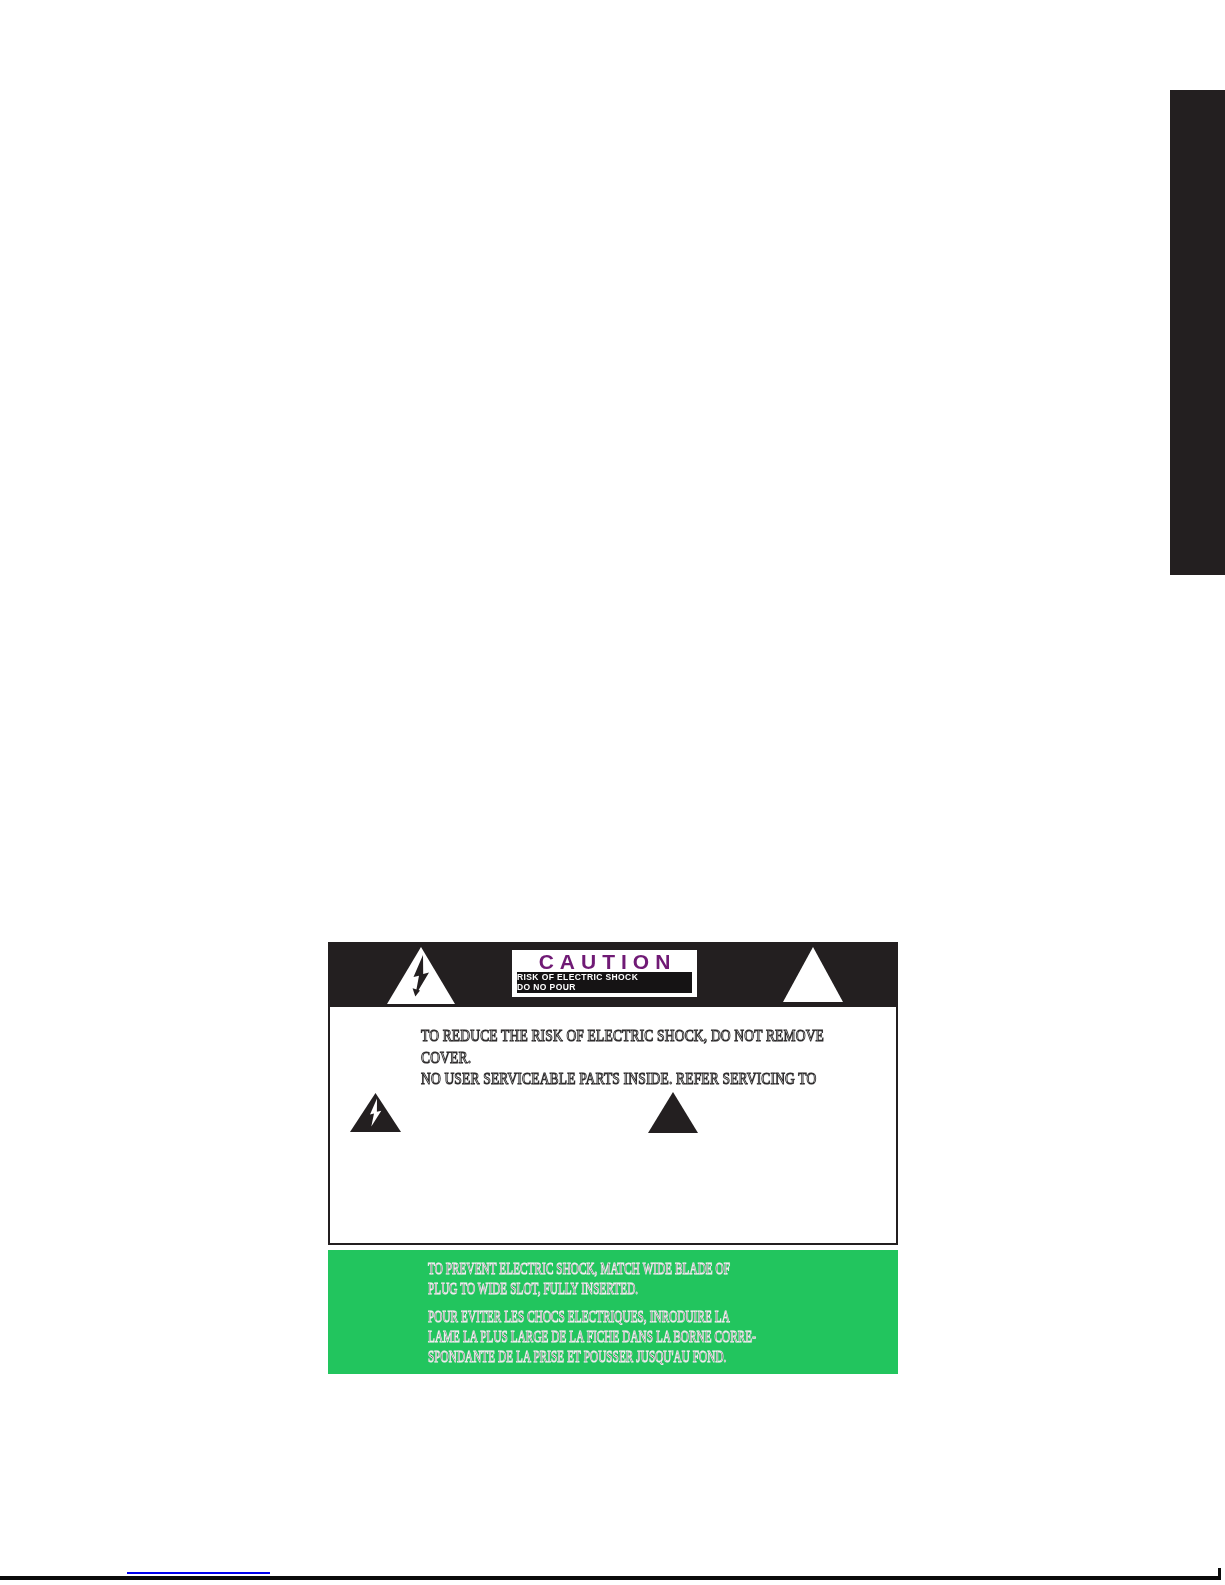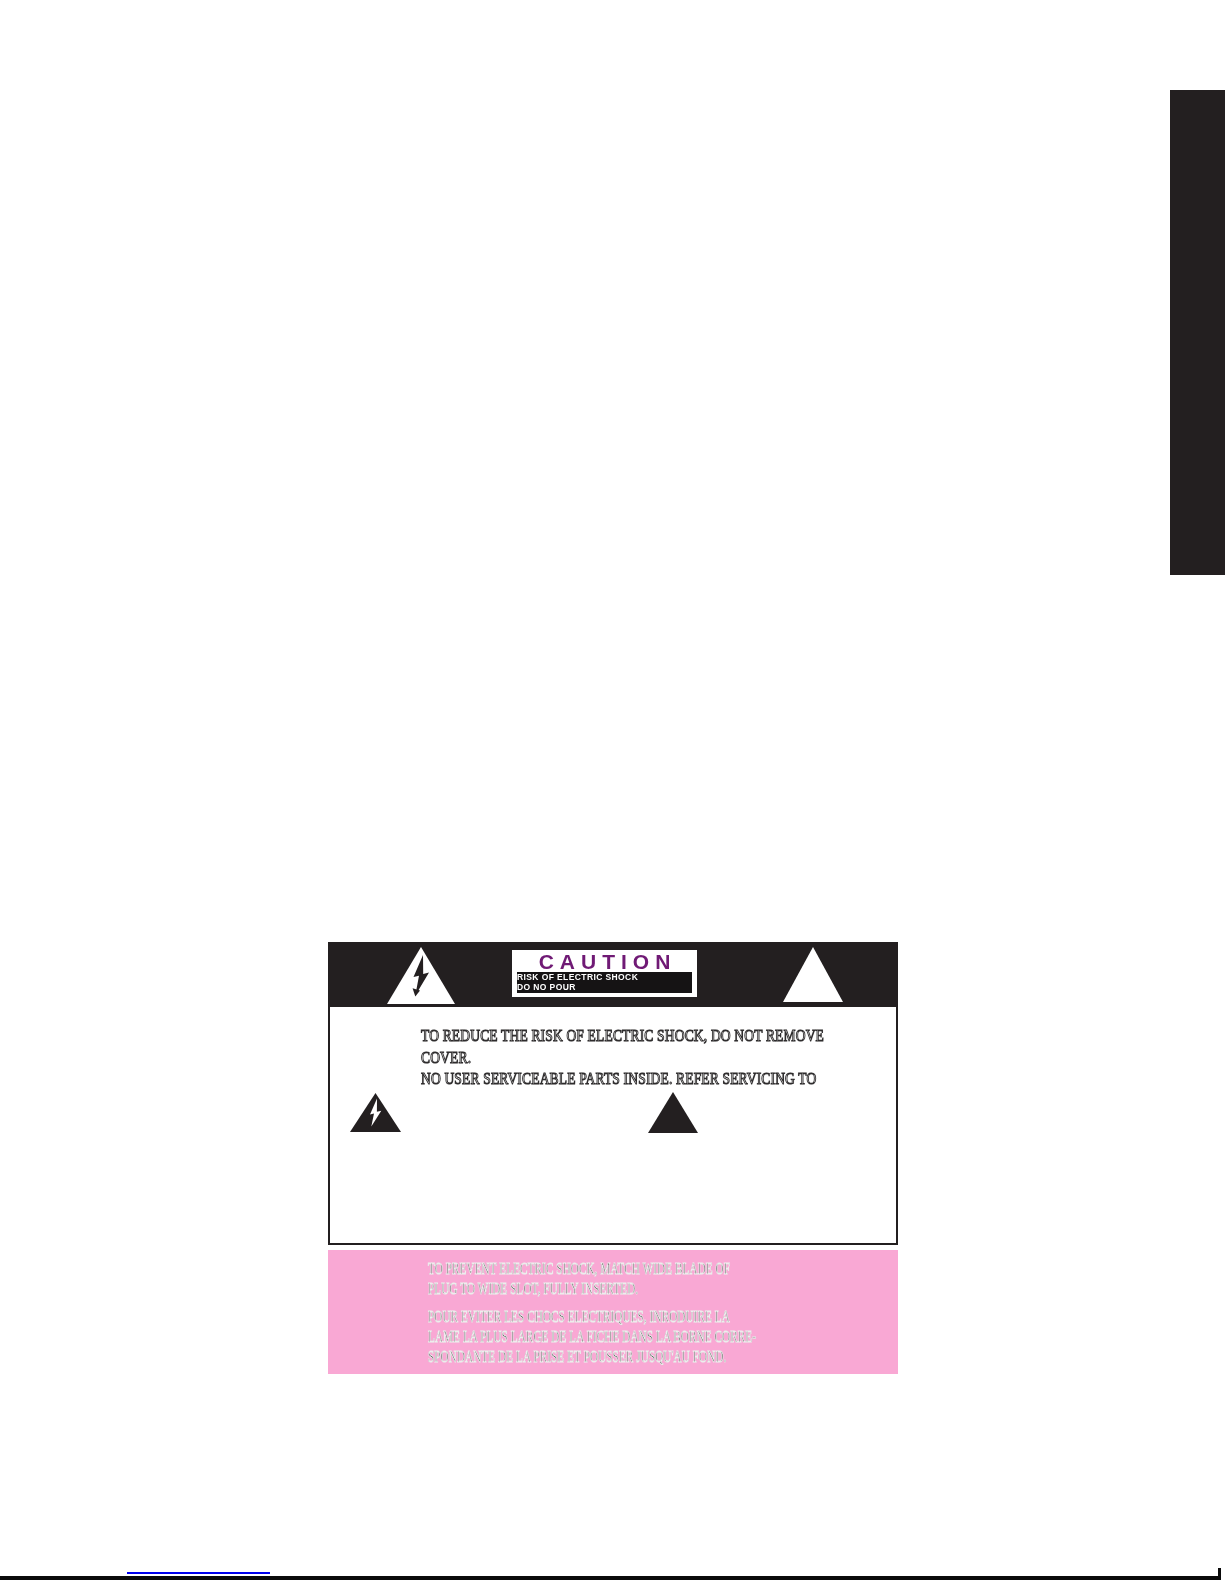--- a/index.html
+++ b/index.html
@@ -54,21 +54,21 @@
     color:#ffffff; -webkit-text-stroke:1px #2e2c2d;
     text-shadow:0 0 1px #6a6a6a;
     transform:scaleX(0.82); transform-origin:left top;
     letter-spacing:0.2px;
   }
   .tri-body-left  { position:absolute; left:19px;  top:85px; }
   .tri-body-right { position:absolute; left:318px; top:85px; }
 
   .cbox-footer {
     position:absolute; left:328px; top:1250px; width:570px; height:124px;
-    background:#f9a8d4;
+    background:#22c55e;
   }
   .footer-text { position:absolute; left:100px; top:9px; }
 
   
   .engraved-dark div {
     font-size:16.5px; line-height:20px; white-space:nowrap;
     color:#231f20; -webkit-text-stroke:1px #ededed;
     text-shadow:0 0 1px #cfcfcf;
     transform:scaleX(0.82); transform-origin:left top;
     letter-spacing:0.2px;

